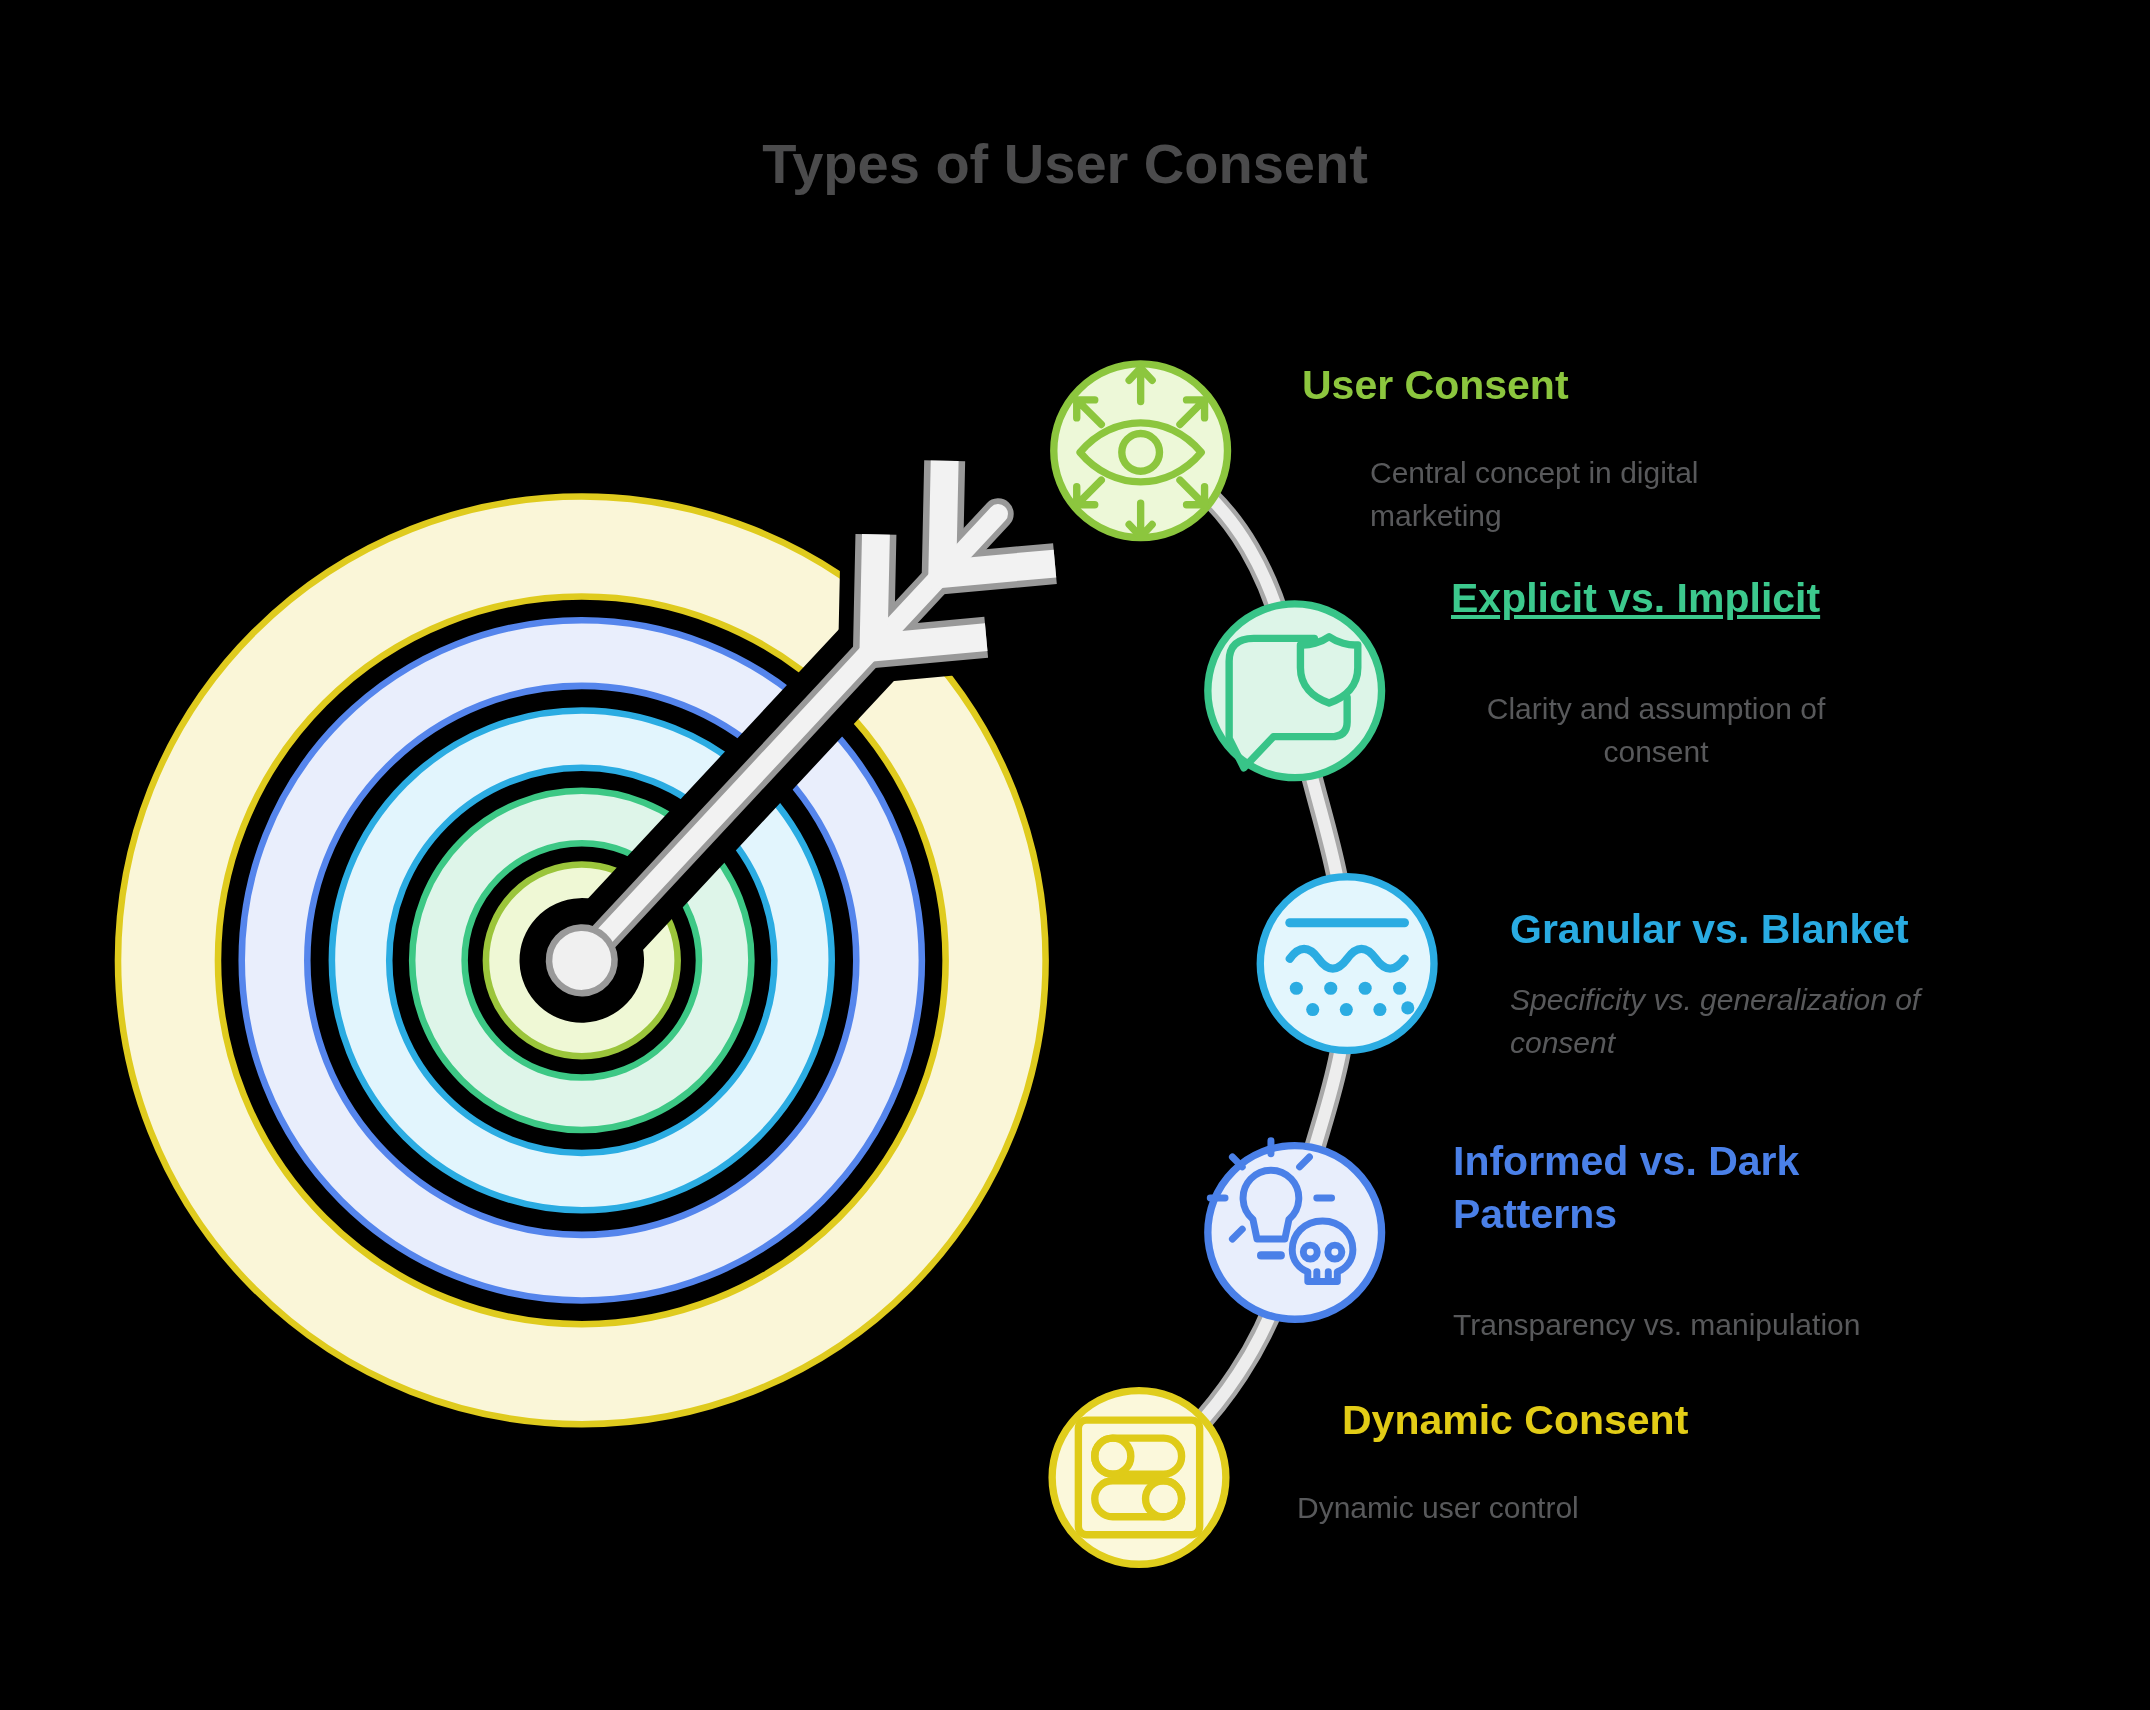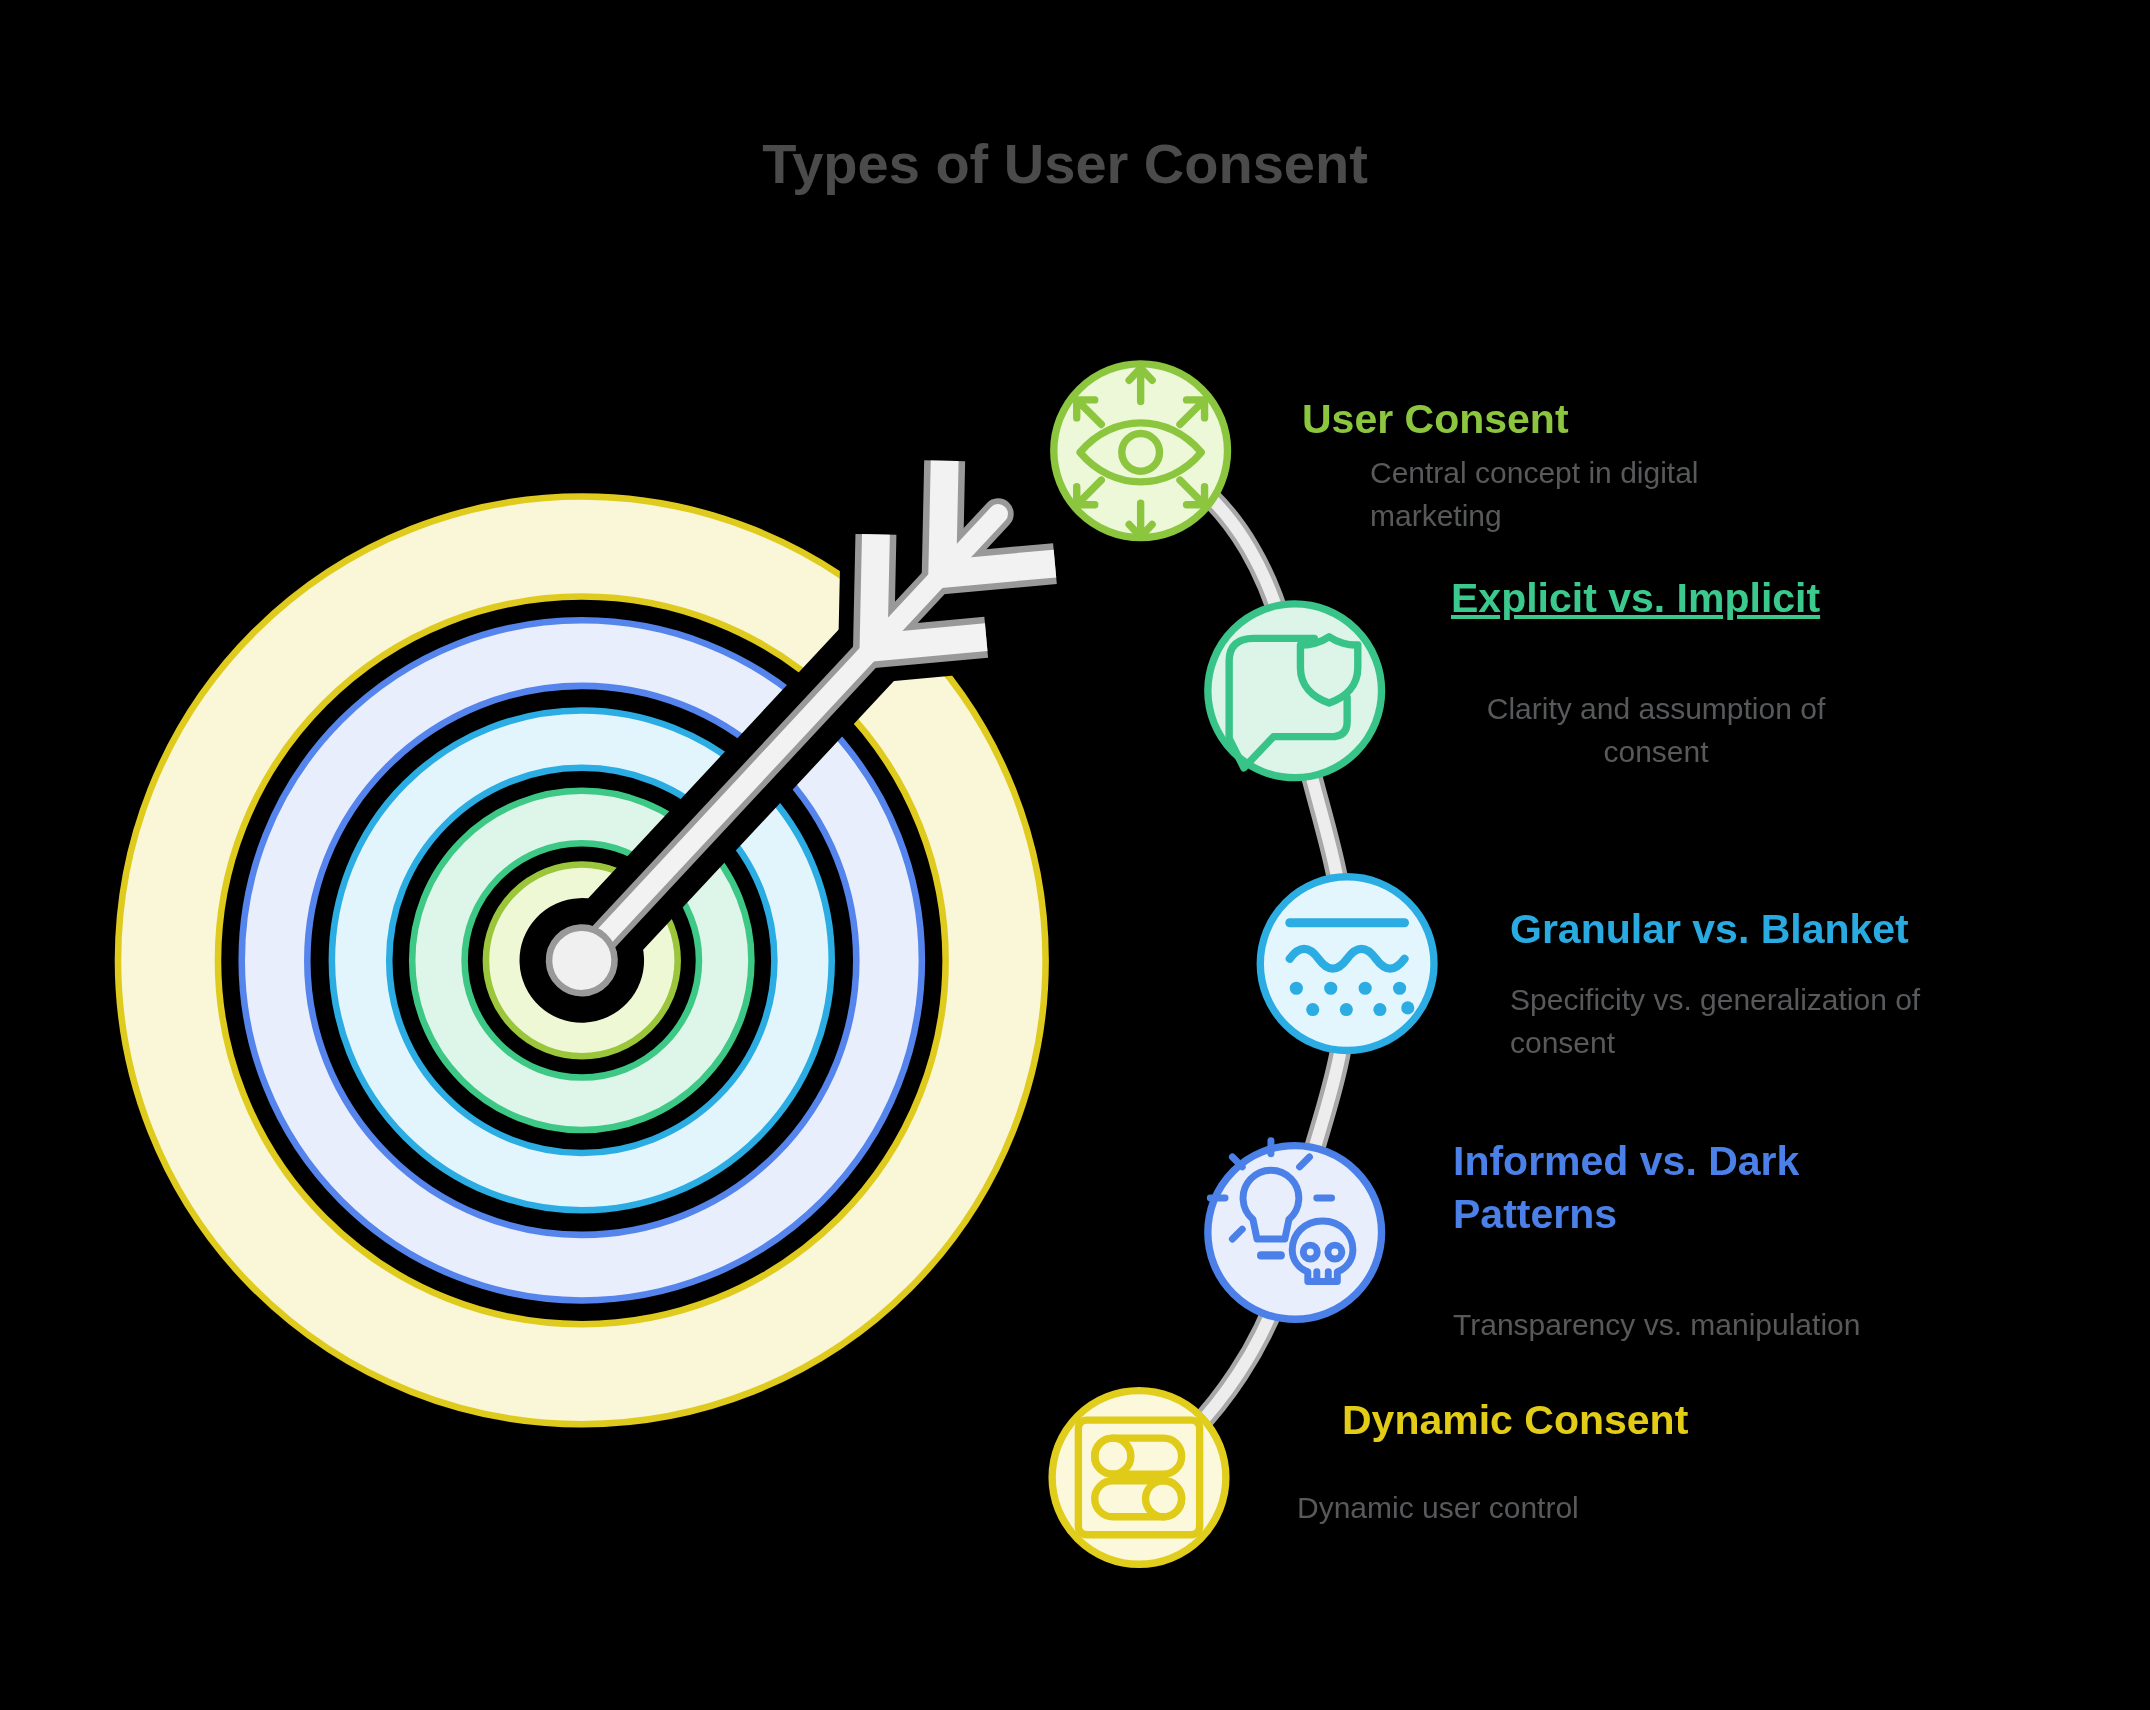--- a/index.html
+++ b/index.html
@@ -135,27 +135,27 @@
       <rect x="-54" y="-48" width="106" height="44" rx="22"></rect>
       <circle cx="-32" cy="-26" r="22"></circle>
       <rect x="-54" y="4" width="106" height="44" rx="22"></rect>
       <circle cx="30" cy="26" r="22"></circle>
     </g>
   </g>
 </svg>
 
 <div class="main-title">Types of User Consent</div>
 
-<div class="item-title accent-0" style="left:1302px;top:393px;">User Consent</div>
+<div class="item-title accent-0" style="left:1302px;top:359px;">User Consent</div>
 <div class="item-desc" style="left:1370px;top:452px;width:410px;">Central concept in digital marketing</div>
 
 <div class="item-title accent-1" style="left:1451px;top:572px;text-decoration:underline;">Explicit vs. Implicit</div>
 <div class="item-desc" style="left:1451px;top:688px;width:410px;text-align:center;">Clarity and assumption of consent</div>
 
 <div class="item-title accent-2" style="left:1510px;top:903px;">Granular vs. Blanket</div>
-<div class="item-desc" style="left:1510px;top:979px;width:492px;">Specificity vs. generalization of consent</div>
+<div class="item-desc" style="left:1510px;top:979px;width:492px;font-style:italic;">Specificity vs. generalization of consent</div>
 
 <div class="item-title accent-3" style="left:1453px;top:1135px;width:393px;">Informed vs. Dark Patterns</div>
 <div class="item-desc" style="left:1453px;top:1304px;width:590px;">Transparency vs. manipulation</div>
 
 <div class="item-title accent-4" style="left:1297px;top:1394px;">Dynamic Consent</div>
 <div class="item-desc" style="left:1297px;top:1487px;width:492px;">Dynamic user control</div>
 
 
 </body></html>

